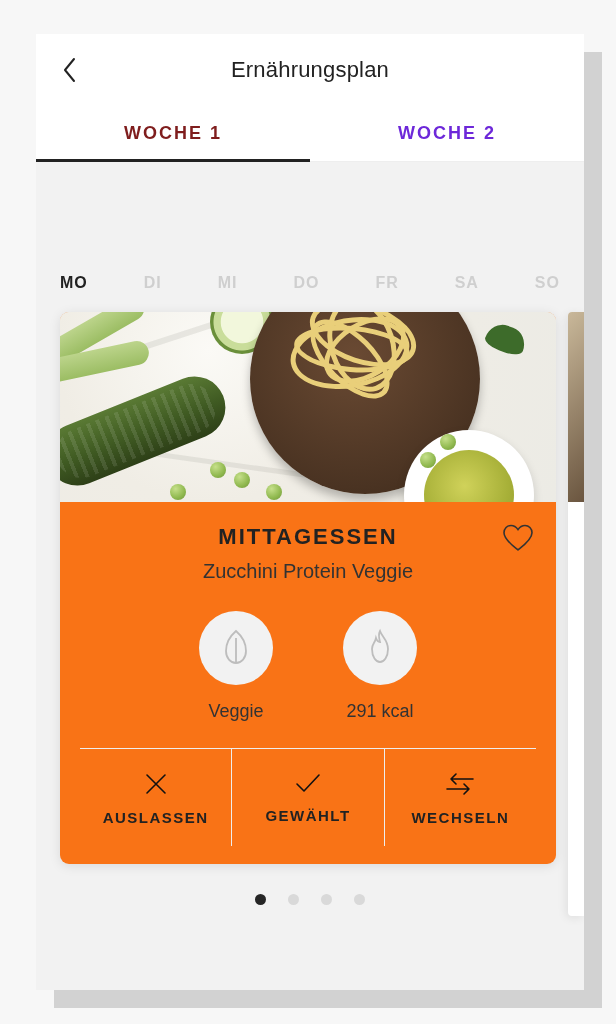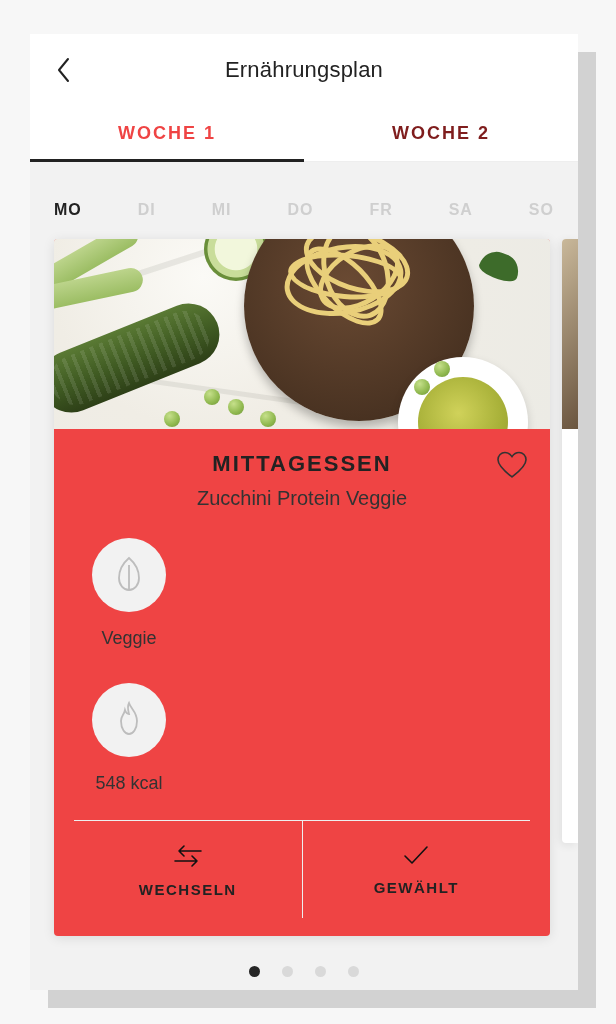--- a/index.html
+++ b/index.html
@@ -1,20 +1,20 @@
 <!DOCTYPE html>
 <html><head>
 <meta charset="utf-8">
 <style>
   * { box-sizing: border-box; margin: 0; padding: 0; }
   html, body { width: 616px; height: 1024px; background: #f7f7f7; font-family: -apple-system, "Helvetica Neue", Arial, sans-serif; }
   .stage { position: relative; width: 616px; height: 1024px; }
   .shadow-frame {
     position: absolute;
-    left: 30px; top: 34px;
+    left: 36px; top: 34px;
     width: 548px; height: 956px;
     background: #fff;
     box-shadow: 18px 18px 0px rgba(0,0,0,0.15);
   }
   .phone {
     width: 100%; height: 100%;
     display: flex; flex-direction: column;
     overflow: hidden;
   }
   .header {
@@ -32,23 +32,23 @@
     flex: 1; text-align: center;
     font-size: 22px; font-weight: 400; color: #222; letter-spacing: 0.2px;
   }
   .week-tabs {
     display: flex; height: 56px; background: #fff;
     border-bottom: 1px solid #eee;
   }
   .week-tab {
     flex: 1; display: flex; align-items: center; justify-content: center;
     font-size: 18px; font-weight: 700; letter-spacing: 2px;
-    color: #7f1d1d; cursor: pointer; position: relative;
-  }
-  .week-tab.active { color: #ef4444; }
+    color: #6d28d9; cursor: pointer; position: relative;
+  }
+  .week-tab.active { color: #7f1d1d; }
   .week-tab.active::after {
     content: ""; position: absolute; left: 0; right: 0; bottom: -1px;
     height: 3px; background: #222;
   }
   .content {
     flex: 1; background: #f2f2f2; position: relative;
     display: flex; flex-direction: column; justify-content: center;
   }
   .days {
     display: flex; justify-content: space-between;
@@ -57,21 +57,21 @@
   .day {
     font-size: 16px; font-weight: 700; letter-spacing: 1px;
     color: #cfcfcf; cursor: pointer;
   }
   .day.active { color: #222; }
   .card-row {
     position: relative; flex: 0 0 auto;
     padding-left: 24px;
   }
   .card {
-    width: 496px; background: #ef4444; border-radius: 4px;
+    width: 496px; background: #f97316; border-radius: 9px;
     box-shadow: 0 2px 12px rgba(0,0,0,0.10);
     overflow: hidden;
     display: flex; flex-direction: column;
   }
   .peek {
     position: absolute; right: 0; top: 0;
     width: 16px; height: 604px;
     background: #fff;
     border-top-left-radius: 4px; border-bottom-left-radius: 4px;
     box-shadow: -2px 2px 10px rgba(0,0,0,0.08);
@@ -81,21 +81,21 @@
   .card-img {
     height: 190px; width: 100%; position: relative; overflow: hidden;
     background: #eeeaE3;
   }
   .card-body { padding: 22px 20px 18px 20px; position: relative; }
   .meal-row { display: flex; align-items: flex-start; }
   .meal-titles { flex: 1; text-align: center; }
   .meal-label { font-size: 22px; font-weight: 800; letter-spacing: 2px; color: #222; }
   .meal-name  { margin-top: 10px; font-size: 20px; font-weight: 300; color: #333; }
   .favorite { position: absolute; right: 18px; top: 16px; width: 40px; height: 40px; display:flex; align-items:center; justify-content:center; cursor:pointer; }
-  .stats { display: flex; justify-content: center; gap: 34px; margin-top: 28px; flex-direction: column; }
+  .stats { display: flex; justify-content: center; gap: 34px; margin-top: 28px; }
   .stat { display: flex; flex-direction: column; align-items: center; width: 110px; }
   .badge {
     width: 74px; height: 74px; border-radius: 50%;
     background: #f2f2f2; display: flex; align-items: center; justify-content: center;
   }
   .stat-label { margin-top: 16px; font-size: 18px; font-weight: 300; color: #333; }
   .actions {
     display: flex; border-top: 1px solid #eee; margin-top: 26px;
   }
   .action {
@@ -211,38 +211,44 @@
                     </svg>
                   </div>
                   <div class="stat-label">Veggie</div>
                 </div>
                 <div class="stat">
                   <div class="badge">
                     <svg width="32" height="40" viewBox="0 0 32 40" fill="none">
                       <path d="M16 3 C18 9 24 12 24 21 C24 29 20 34 16 34 C12 34 8 29 8 21 C8 16 11 15 12 10 C13 13 14 14 16 14 C15 10 14 7 16 3 Z" stroke="#bdbdbd" stroke-width="1.8"></path>
                     </svg>
                   </div>
-                  <div class="stat-label">548 kcal</div>
+                  <div class="stat-label">291 kcal</div>
                 </div>
               </div>
 
               <div class="actions">
+                <div class="action">
+                  <svg width="26" height="26" viewBox="0 0 26 26">
+                    <path d="M4 4 L22 22 M22 4 L4 22" stroke="#111" stroke-width="1.6" stroke-linecap="round"></path>
+                  </svg>
+                  <div class="action-label">AUSLASSEN</div>
+                </div>
+                <div class="action">
+                  <svg width="30" height="24" viewBox="0 0 30 24">
+                    <path d="M4 13 L11 20 L26 4" stroke="#111" stroke-width="1.6" stroke-linecap="round" stroke-linejoin="round" fill="none"></path>
+                  </svg>
+                  <div class="action-label">GEWÄHLT</div>
+                </div>
                 <div class="action">
                   <svg width="34" height="26" viewBox="0 0 34 26">
                     <path d="M30 8 H8 M8 8 L13 3 M8 8 L13 13" stroke="#111" stroke-width="1.6" stroke-linecap="round" stroke-linejoin="round"></path>
                     <path d="M4 18 H26 M26 18 L21 13 M26 18 L21 23" stroke="#111" stroke-width="1.6" stroke-linecap="round" stroke-linejoin="round"></path>
                   </svg>
                   <div class="action-label">WECHSELN</div>
                 </div>
-                <div class="action">
-                  <svg width="30" height="24" viewBox="0 0 30 24">
-                    <path d="M4 13 L11 20 L26 4" stroke="#111" stroke-width="1.6" stroke-linecap="round" stroke-linejoin="round" fill="none"></path>
-                  </svg>
-                  <div class="action-label">GEWÄHLT</div>
-                </div>
               </div>
             </div>
           </div>
 
           <div class="peek">
             <div class="peek-img"></div>
           </div>
         </div>
 
         <div class="dots">

